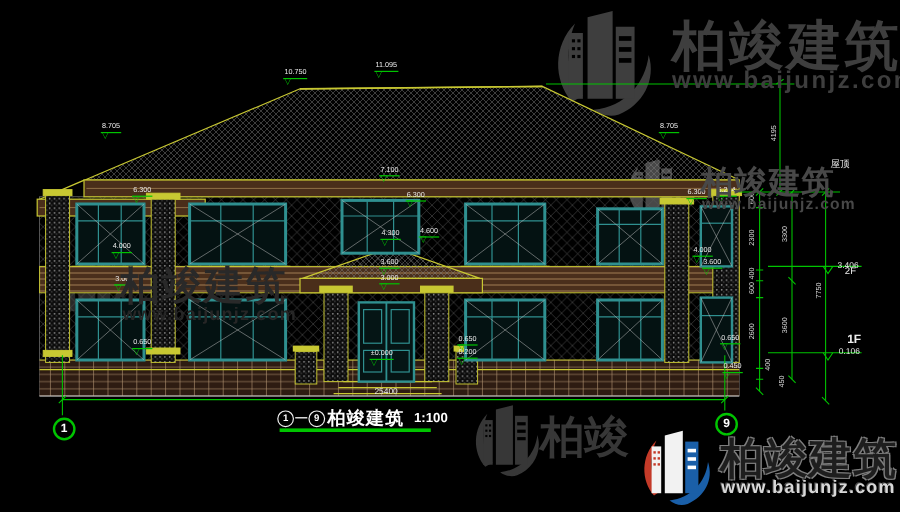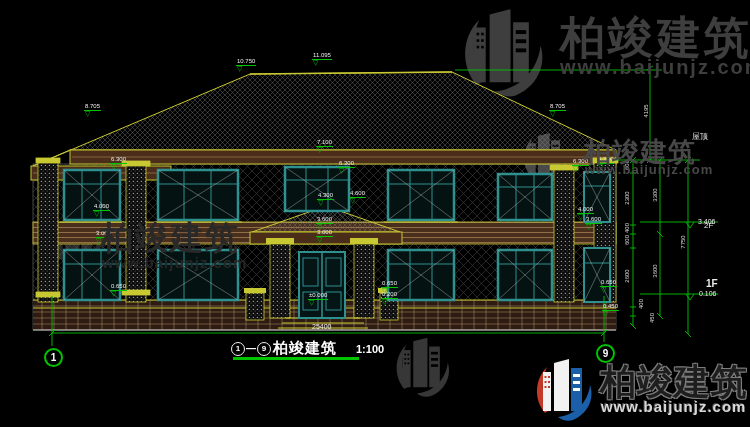--- a/index.html
+++ b/index.html
@@ -14,21 +14,21 @@
   .dimv{position:absolute;width:40px;text-align:center;font-size:6px;color:#dcdcdc;
         transform:rotate(-90deg);white-space:nowrap;}
   .lbl{position:absolute;color:#ececec;font-size:7px;white-space:nowrap;}
   .bubble{position:absolute;width:15px;height:15px;border:2px solid #00c400;border-radius:50%;
           color:#fff;font-size:10px;font-weight:bold;display:flex;align-items:center;justify-content:center;background:#000;}
   .titlebar{position:absolute;left:231px;top:339px;display:flex;align-items:center;color:#fff;}
   .tbub{width:12px;height:12px;border:1.5px solid #efefef;border-radius:50%;font-size:8px;font-weight:bold;
         display:flex;align-items:center;justify-content:center;}
   .tdash{font-size:10px;font-weight:bold;margin:0 1px;}
   .tname{font-size:15px;font-weight:bold;letter-spacing:1px;margin-left:2px;}
-  .tscale{font-size:11px;font-weight:bold;margin-left:19px;}
+  .tscale{font-size:11px;font-weight:bold;margin-left:8px;}
   .underline{position:absolute;left:233px;top:357px;width:126px;height:3px;background:#00c400;}
   .wm{position:absolute;font-weight:bold;white-space:nowrap;}
   .wm1b{left:560px;top:8px;font-size:45px;letter-spacing:3px;color:#3e3e3e;}
   .wm1u{left:560px;top:56px;font-size:20px;letter-spacing:2px;color:#3e3e3e;}
   .wm2b{left:584px;top:134px;font-size:27px;letter-spacing:1px;color:#484848;}
   .wm2u{left:585px;top:162px;font-size:13px;letter-spacing:1px;color:#484848;}
   .wm3b{left:100px;top:216px;font-size:33px;letter-spacing:2px;color:#292929;}
   .wm3u{left:102px;top:254px;font-size:15px;letter-spacing:1px;color:#262626;}
   .wm4b{left:450px;top:340px;font-size:37px;color:#373737;}
   .wm5b{left:600px;top:358px;font-size:36px;letter-spacing:1px;color:#1e1e1e;
@@ -292,16 +292,17 @@
   <span class="tscale">1:100</span>
 </div>
 <div class="underline"></div>
 
 <div class="wm wm1b">柏竣建筑</div>
 <div class="wm wm1u">www.baijunjz.com</div>
 <div class="wm wm2b">柏竣建筑</div>
 <div class="wm wm2u">www.baijunjz.com</div>
 <div class="wm wm3b">柏竣建筑</div>
 <div class="wm wm3u">www.baijunjz.com</div>
+<div class="wm wm4b">柏竣</div>
 <div class="wm wm5b">柏竣建筑</div>
 <div class="wm wm5u">www.baijunjz.com</div>
 
 </div>
 
 </body></html>

